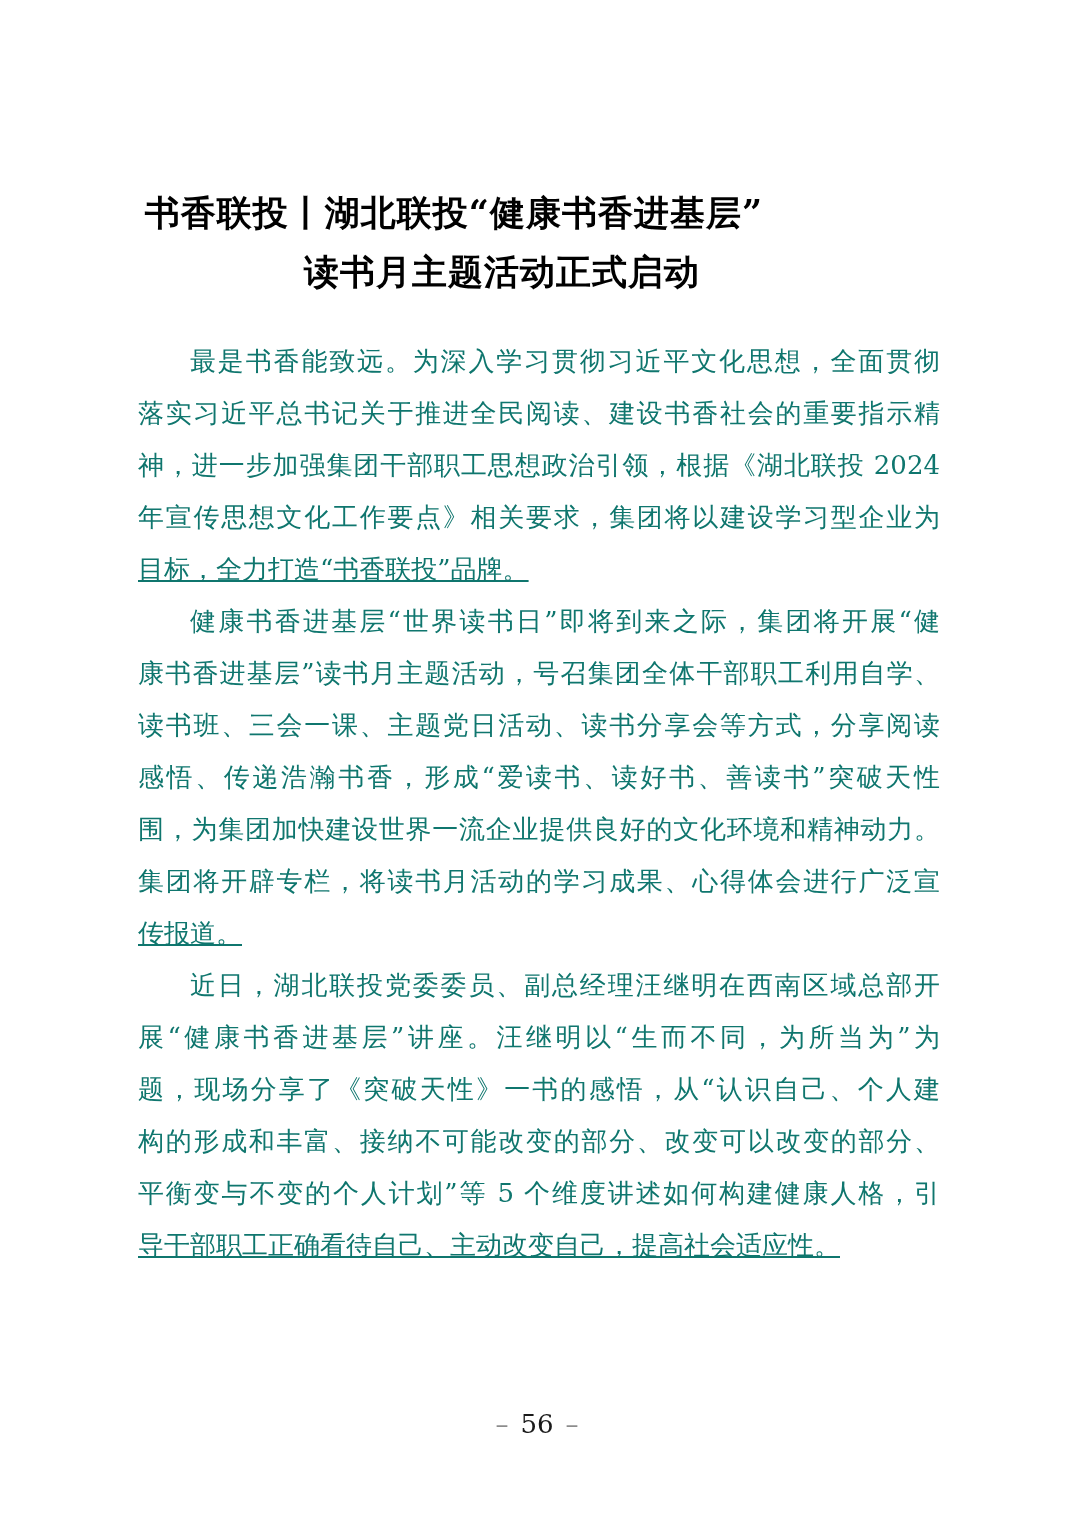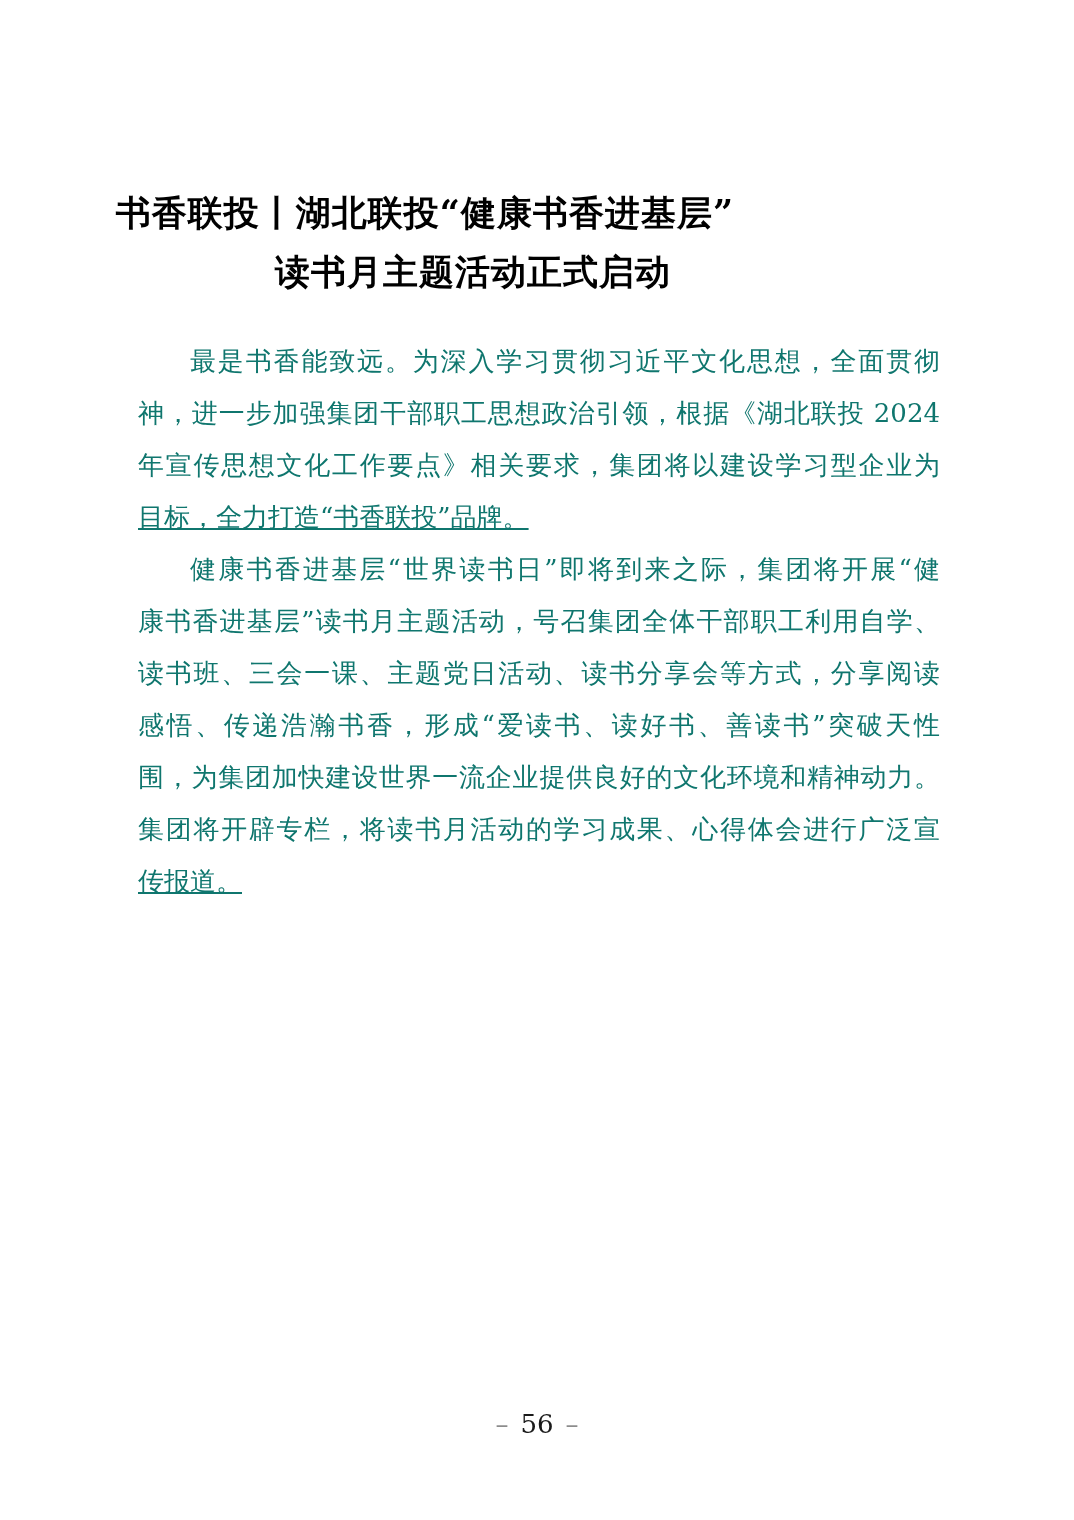--- a/index.html
+++ b/index.html
@@ -25,20 +25,21 @@
     position: absolute;
     top: 183px;
     left: 0;
     width: 850px;
     text-align: center;
     font-weight: 700;
     font-size: 35px;
     line-height: 59px;
     color: #000000;
     letter-spacing: 1px;
+    padding-left: 29px;
   }
   .title-line2 {
     transform: translateX(48px);
   }
   
   .content {
     position: absolute;
     top: 335px;
     left: 138px;
     width: 802px;
@@ -83,35 +84,44 @@
 
   <div class="title-block">
     <div class="title-line1">书香联投丨湖北联投“健康书香进基层”</div>
     <div class="title-line2">读书月主题活动正式启动</div>
   </div>
 
   <div class="content">
 
     <div>
       <div class="line indent">最是书香能致远。为深入学习贯彻习近平文化思想，全面贯彻</div>
+      <div class="line">落实习近平总书记关于推进全民阅读、建设书香社会的重要指示精</div>
       <div class="line">神，进一步加强集团干部职工思想政治引领，根据《湖北联投 2024</div>
       <div class="line">年宣传思想文化工作要点》相关要求，集团将以建设学习型企业为</div>
       <div class="line end">目标，全力打造“书香联投”品牌。</div>
     </div>
 
     <div>
       <div class="line indent">健康书香进基层“世界读书日”即将到来之际，集团将开展“健</div>
       <div class="line">康书香进基层”读书月主题活动，号召集团全体干部职工利用自学、</div>
       <div class="line">读书班、三会一课、主题党日活动、读书分享会等方式，分享阅读</div>
       <div class="line">感悟、传递浩瀚书香，形成“爱读书、读好书、善读书”突破天性</div>
       <div class="line">围，为集团加快建设世界一流企业提供良好的文化环境和精神动力。</div>
       <div class="line">集团将开辟专栏，将读书月活动的学习成果、心得体会进行广泛宣</div>
       <div class="line end">传报道。</div>
     </div>
 
+    <div>
+      <div class="line indent">近日，湖北联投党委委员、副总经理汪继明在西南区域总部开</div>
+      <div class="line">展“健康书香进基层”讲座。汪继明以“生而不同，为所当为”为</div>
+      <div class="line">题，现场分享了《突破天性》一书的感悟，从“认识自己、个人建</div>
+      <div class="line">构的形成和丰富、接纳不可能改变的部分、改变可以改变的部分、</div>
+      <div class="line">平衡变与不变的个人计划”等 5 个维度讲述如何构建健康人格，引</div>
+      <div class="line end">导干部职工正确看待自己、主动改变自己，提高社会适应性。</div>
+    </div>
 
   </div>
 
   <div class="page-number">
     <span class="dash">–</span><span>56</span><span class="dash">–</span>
   </div>
 
 </div>
 
 </body></html>

